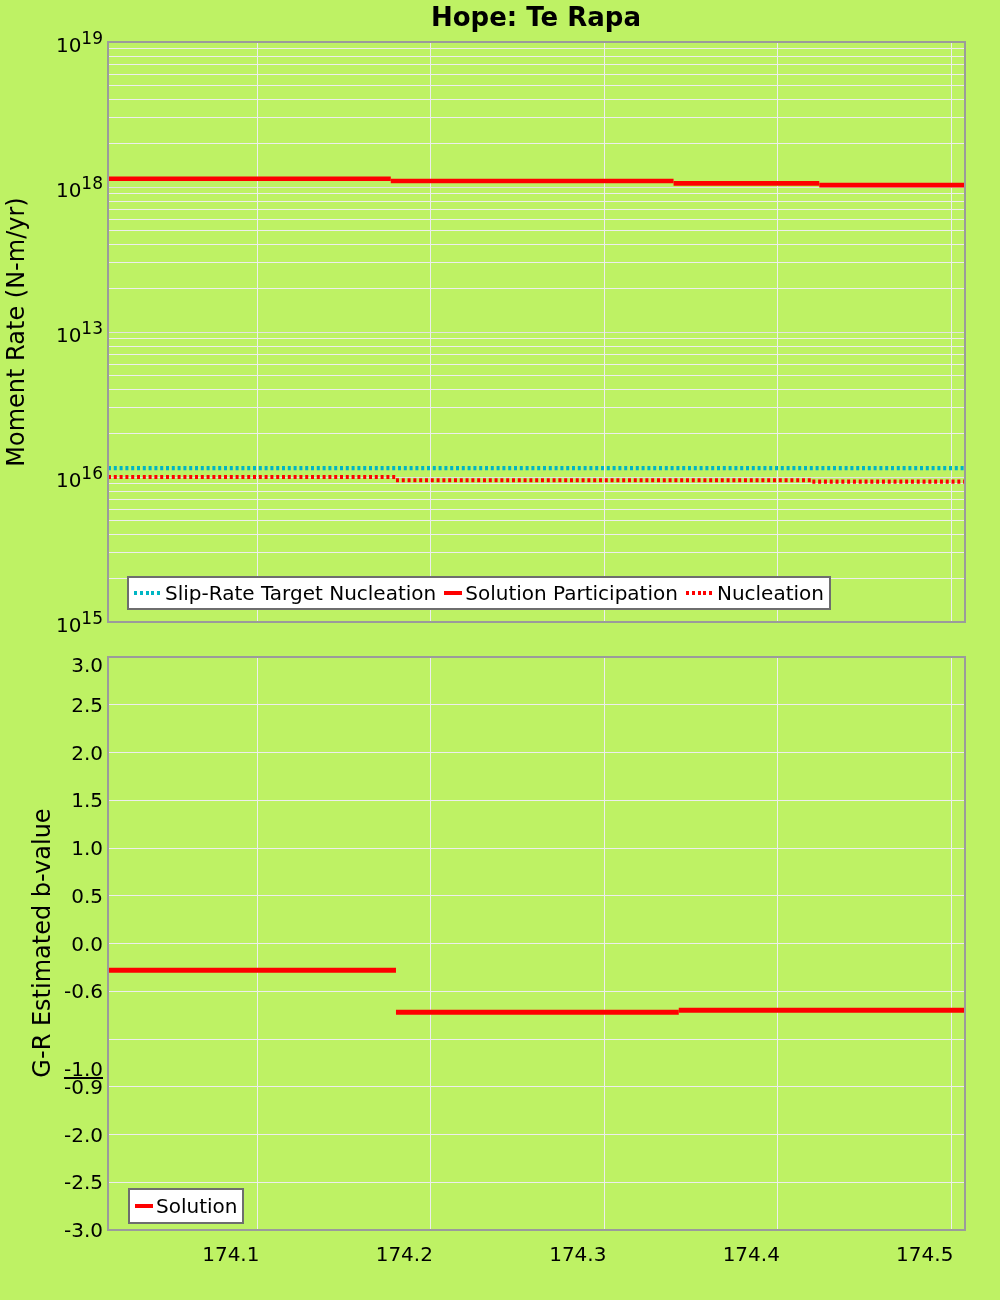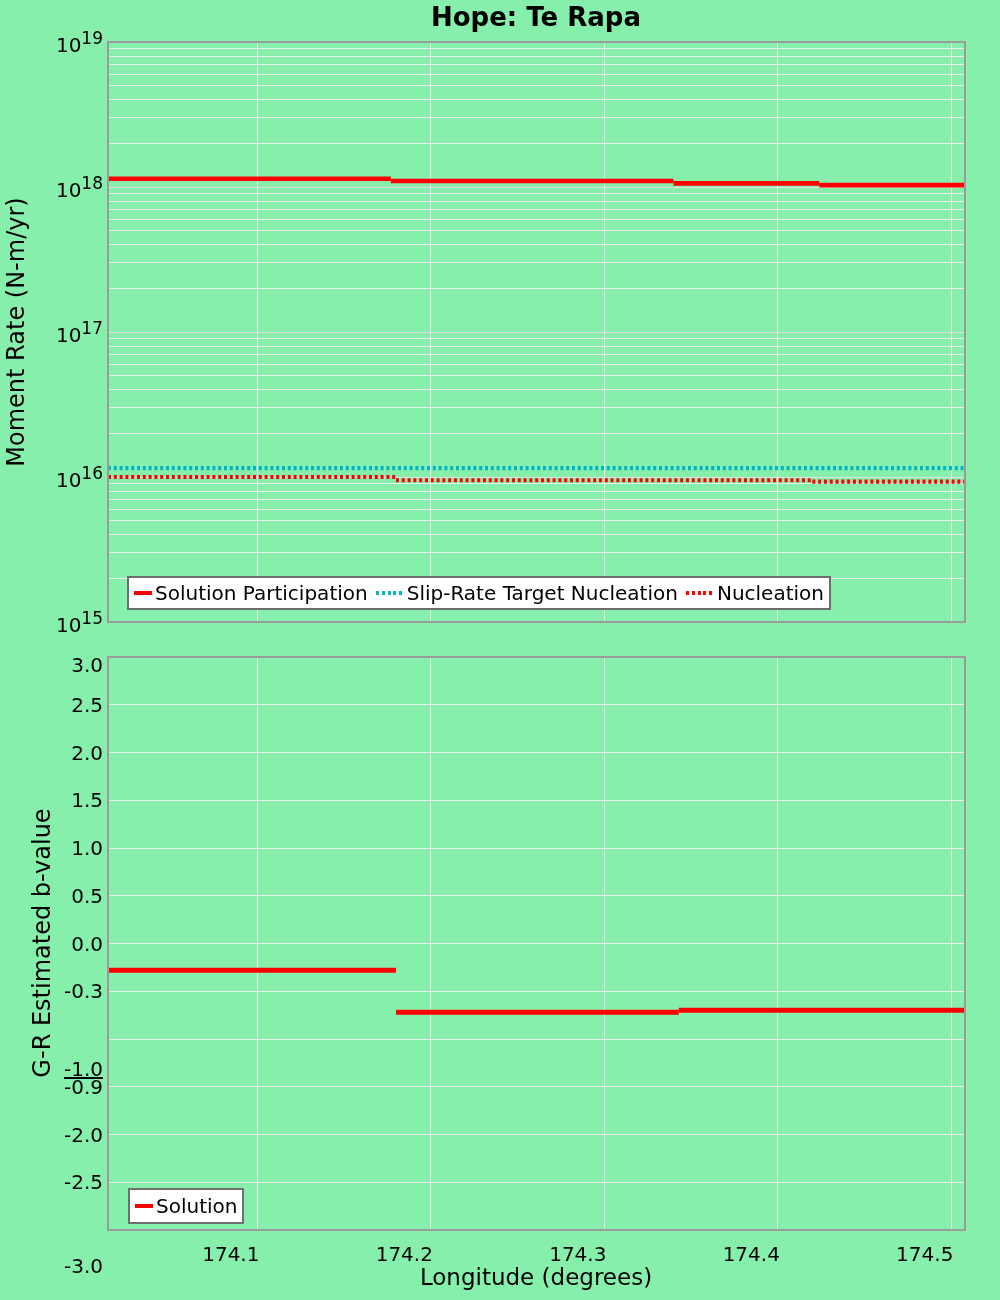--- a/index.html
+++ b/index.html
@@ -1,17 +1,17 @@
 <!DOCTYPE html>
 <html style="--red: #fe0000; --cyan: #00b5c4;"><head>
 <meta charset="utf-8">
 <style>
   html,body{margin:0;padding:0;background:#fff;}
   #fig{
-    position:relative;width:1000px;height:1300px;background:#86efac;
+    position:relative;width:1000px;height:1300px;background:#bef264;
     font-family:"DejaVu Sans",sans-serif;color:#000;overflow:hidden;
   }
   #chart-svg{position:absolute;left:0;top:0;z-index:1;}
   .txt{position:absolute;z-index:2;}
   #chart-title{left:236px;top:2px;width:600px;text-align:center;font-size:26px;font-weight:bold;}
   .ytick{left:20px;width:83px;text-align:right;font-size:20px;transform:translateY(-50%);white-space:nowrap;}
   .ytick sup{font-size:17px;}
   .xtick{width:110px;text-align:left;font-size:20px;top:1242px;transform:translateX(-50%);}
   .vtext{
     position:absolute;z-index:2;writing-mode:vertical-rl;
@@ -108,59 +108,58 @@
       <line x1="108" y1="970.24" x2="395.97975708501485" y2="970.24" stroke="#fe0000" stroke-width="5"></line>
       <line x1="395.97975708501485" y1="1012.26" x2="678.7550607287093" y2="1012.26" stroke="#fe0000" stroke-width="5"></line>
       <line x1="678.7550607287093" y1="1010.35" x2="965" y2="1010.35" stroke="#fe0000" stroke-width="5"></line>
       <rect x="108" y="657" width="857" height="573" fill="none" stroke="#9b9b9b" stroke-width="1.6" shape-rendering="crispEdges"></rect>
     </svg>
 
   <div id="chart-title" class="txt">Hope: Te Rapa</div>
 
   <div id="ylabel-top" class="vtext">Moment Rate (N-m/yr)</div>
   <div id="ylabel-bottom" class="vtext">G-R Estimated b-value</div>
-  <div id="xlabel-bottom" class="txt">Longitude (degrees)</div>
 
   <div id="legend-top" class="legend">
     <span class="legend-item">
+      <span class="sw dotted-cyan"></span>
+      <span>Slip-Rate Target Nucleation</span>
+    </span>
+    <span class="legend-item">
       <span class="sw solid-red"></span>
       <span>Solution Participation</span>
-    </span>
-    <span class="legend-item">
-      <span class="sw dotted-cyan"></span>
-      <span>Slip-Rate Target Nucleation</span>
     </span>
     <span class="legend-item">
       <span class="sw dotted-red"></span>
       <span>Nucleation</span>
     </span>
   </div>
 
   <div id="legend-bottom" class="legend">
     <span class="legend-item">
       <span class="sw solid-red"></span>
       <span>Solution</span>
     </span>
   </div>
 <div class="txt ytick" style="top: 42px;"><span>10<sup>19</sup></span></div>
     <div class="txt ytick" style="top: 187px;"><span>10<sup>18</sup></span></div>
-    <div class="txt ytick" style="top: 332px;"><span>10<sup>17</sup></span></div>
+    <div class="txt ytick" style="top: 332px;"><span>10<sup>13</sup></span></div>
     <div class="txt ytick" style="top: 477px;"><span>10<sup>16</sup></span></div>
     <div class="txt ytick" style="top: 622px;"><span>10<sup>15</sup></span></div>
     <div class="txt ytick" style="top: 657px; margin-top: 8px;">3.0</div>
     <div class="txt ytick" style="top: 704.75px;">2.5</div>
     <div class="txt ytick" style="top: 752.5px;">2.0</div>
     <div class="txt ytick" style="top: 800.25px;">1.5</div>
     <div class="txt ytick" style="top: 848px;">1.0</div>
     <div class="txt ytick" style="top: 895.75px;">0.5</div>
     <div class="txt ytick" style="top: 943.5px;">0.0</div>
-    <div class="txt ytick" style="top: 991.25px;">-0.3</div>
+    <div class="txt ytick" style="top: 991.25px;">-0.6</div>
     <div class="txt ytick" style="top: 1069px; text-decoration: underline;">-1.0</div>
     <div class="txt ytick" style="top: 1086.75px;">-0.9</div>
     <div class="txt ytick" style="top: 1134.5px;">-2.0</div>
     <div class="txt ytick" style="top: 1182.25px;">-2.5</div>
-    <div class="txt ytick" style="top: 1230px; margin-top: 36px;">-3.0</div>
+    <div class="txt ytick" style="top: 1230px;">-3.0</div>
     <div class="txt xtick" style="left: 257.194px;">174.1</div>
     <div class="txt xtick" style="left: 430.676px;">174.2</div>
     <div class="txt xtick" style="left: 604.158px;">174.3</div>
     <div class="txt xtick" style="left: 777.64px;">174.4</div>
     <div class="txt xtick" style="left: 951.121px;">174.5</div>
   </div>
 
 </body></html>

